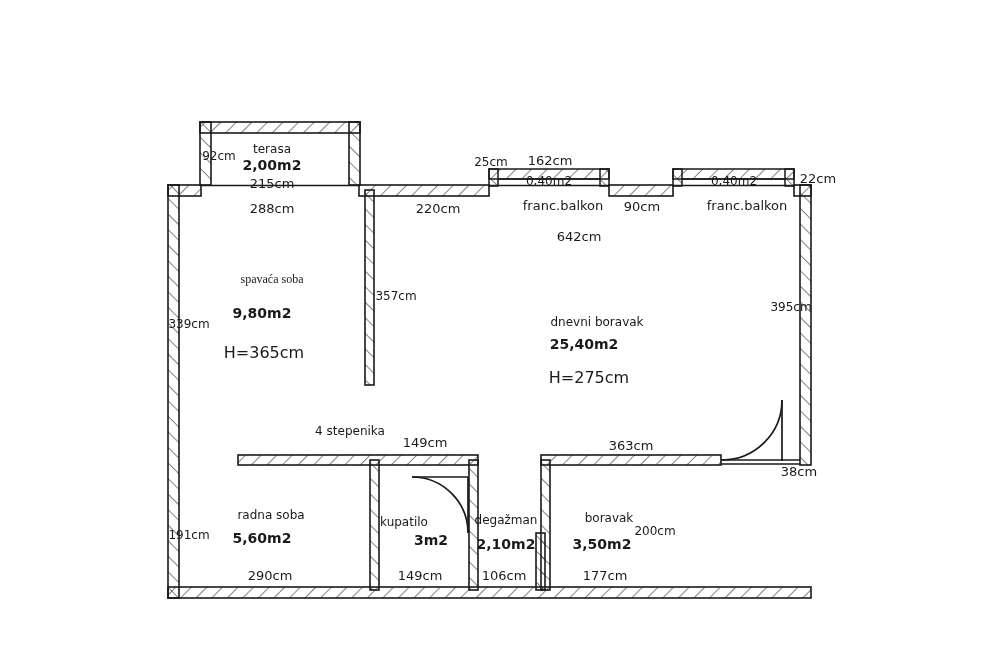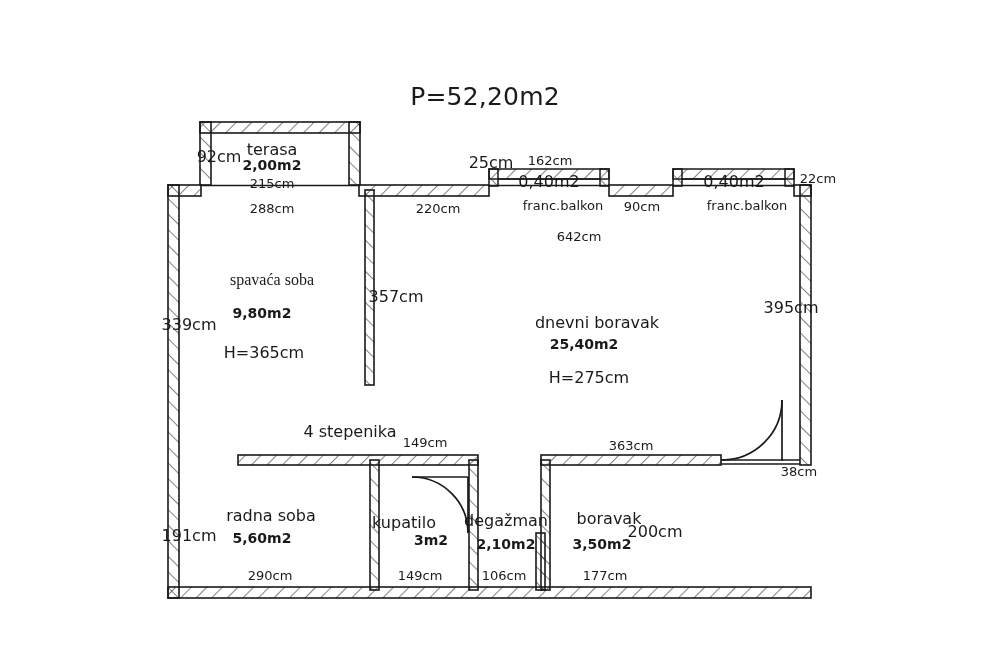--- a/index.html
+++ b/index.html
@@ -33,54 +33,53 @@
   .door-arc { stroke: #1a1a1a; stroke-width: 1.7; fill: none; }
   .door-leaf { stroke: #1a1a1a; stroke-width: 1.7; fill: none; }
 
   .label {
     position: absolute;
     white-space: nowrap;
     color: #1a1a1a;
     line-height: 1.1;
   }
   .room-name {
-    font-size: 16px;
+    font-size: 12px;
   }
   .room-area {
     font-size: 14px;
     font-weight: bold;
   }
   .room-height {
     font-size: 16px;
   }
   .dim {
     font-size: 13px;
   }
   .dim-small {
-    font-size: 16px;
+    font-size: 12px;
   }
   .balkon-label {
     font-size: 13px;
   }
   .title {
     font-size: 25px;
     letter-spacing: 0.2px;
   }
   .vert-up {
     
     transform: rotate(-90deg);
   }
   .centered { transform: translate(-50%, -50%); }
 </style>
 </head>
 <body>
 
 <div id="plan-root">
 
-  <div class="label title centered" style="left:485px; top:97px;">P=52,20m2</div>
 
   <svg class="plan-svg" viewBox="0 0 1000 670">
     <defs>
       <pattern id="hatchH" patternUnits="userSpaceOnUse" width="11" height="11" patternTransform="rotate(45)">
         <line x1="0" y1="0" x2="0" y2="11" stroke="#1a1a1a" stroke-width="1.1"></line>
       </pattern>
       <pattern id="hatchV" patternUnits="userSpaceOnUse" width="11" height="11" patternTransform="rotate(-45)">
         <line x1="0" y1="0" x2="0" y2="11" stroke="#1a1a1a" stroke-width="1.1"></line>
       </pattern>
     </defs>

